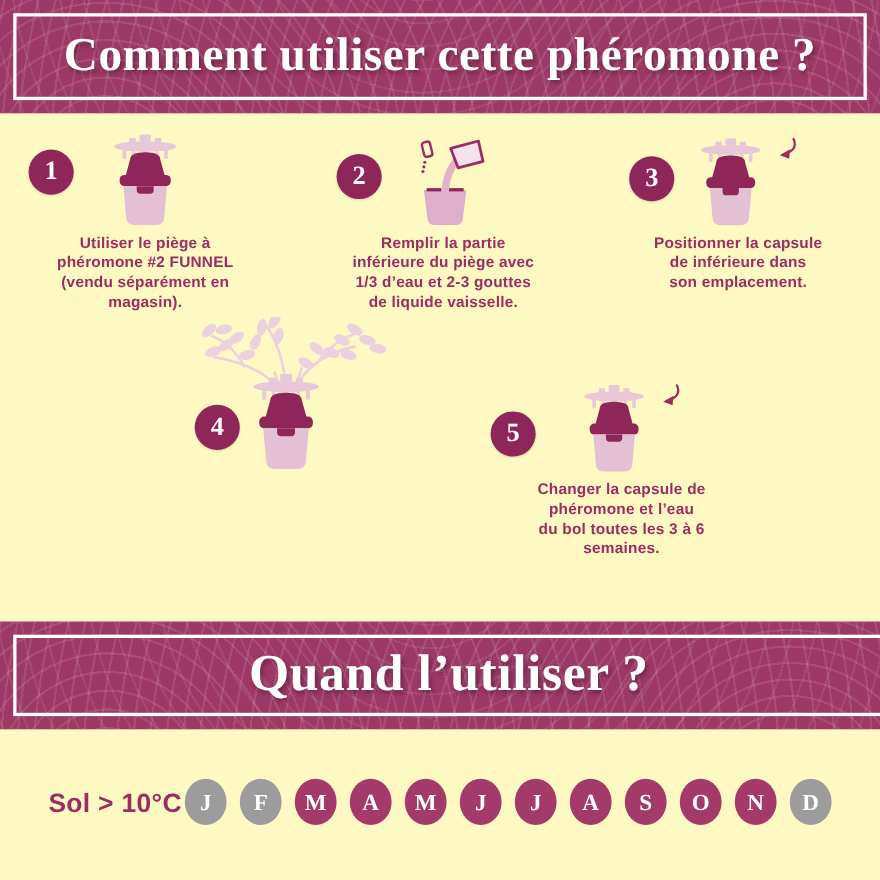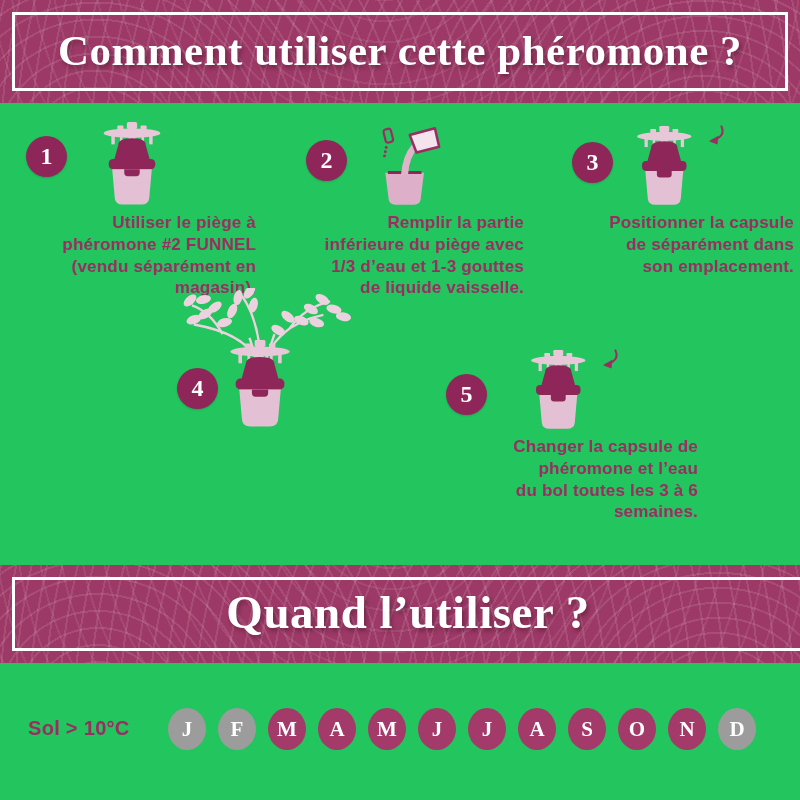--- a/index.html
+++ b/index.html
@@ -1,16 +1,16 @@
 <!DOCTYPE html>
 <html><head>
 <meta charset="utf-8">
 <style>
   html,body{margin:0;padding:0;background:#ffffff;}
-  #page{position:relative;width:800px;height:800px;background:#22c55e;overflow:hidden;
+  #page{position:relative;width:800px;height:800px;background:#fef9c3;overflow:hidden;
         font-family:"Liberation Sans",sans-serif;}
 
   
   .banner{position:absolute;left:0;width:800px;background-color:#9d3966;
     background-image:
       repeating-radial-gradient(circle at 12% 150%, rgba(255,255,255,0) 0 15px, rgba(255,255,255,.10) 15px 17px),
       repeating-radial-gradient(circle at 48% -60%, rgba(255,255,255,0) 0 19px, rgba(255,255,255,.08) 19px 21px),
       repeating-radial-gradient(circle at 88% 160%, rgba(255,255,255,0) 0 13px, rgba(255,255,255,.10) 13px 15px);}
   #banner-how{top:0;height:103px;}
   #banner-when{top:565px;height:98px;padding-left:16px;}
@@ -19,39 +19,39 @@
     text-align:center;color:#ffffff;font-family:"Liberation Serif",serif;font-weight:700;
     font-size:43px;letter-spacing:.5px;text-shadow:2px 3px 4px rgba(55,15,35,.45);white-space:nowrap;}
   #banner-when .banner-title{font-size:47px;}
 
   
   .step{position:absolute;text-align:center;}
   .badge{position:absolute;width:41px;height:41px;border-radius:50%;background:#8e265a;
     color:#ffffff;font-family:"Liberation Serif",serif;font-weight:700;font-size:24px;
     line-height:41px;text-align:center;box-shadow:0 1px 2px rgba(0,0,0,.15);}
   .icon-wrap{display:flex;justify-content:center;align-items:flex-end;}
-  .step-text{margin-top:4px;color:#9b2d63;font-weight:700;font-size:17px;line-height:1.28;
-    letter-spacing:.2px;white-space:pre-line;text-align:right;}
+  .step-text{margin-top:4px;color:#9b2d63;font-weight:700;font-size:14px;line-height:1.28;
+    letter-spacing:.2px;white-space:pre-line;}
   #step-1{left:8px;top:128px;width:248px;}
   #step-2{left:282px;top:128px;width:242px;}
   #step-3{left:548px;top:128px;width:246px;}
   #step-4{left:133px;top:288px;width:256px;}
   #step-5{left:432px;top:340px;width:266px;}
   #step-1 .badge{left:18px;top:8px;}
   #step-2 .badge{left:24px;top:12px;}
   #step-3 .badge{left:24px;top:14px;}
   #step-4 .badge{left:44px;top:80px;}
   #step-5 .badge{left:14px;top:34px;}
   #step-1 .icon-wrap,#step-2 .icon-wrap,#step-3 .icon-wrap{height:80px;}
   #step-4 .icon-wrap{height:142px;}
   #step-5 .icon-wrap{height:92px;}
 
   
-  #condition-label{position:absolute;left:28px;top:717px;color:#9b2d63;font-weight:700;
-    font-size:20px;letter-spacing:.3px;}
+  #condition-label{position:absolute;left:44px;top:717px;color:#9b2d63;font-weight:700;
+    font-size:24px;letter-spacing:.3px;}
   #months-row{position:absolute;left:168px;top:708px;display:flex;gap:12px;}
   .month{width:38px;height:42px;border-radius:50%;color:#ffffff;
     font-family:"Liberation Serif",serif;font-weight:700;font-size:21px;
     display:flex;align-items:center;justify-content:center;}
   .month.active{background:#a33a69;}
   .month.inactive{background:#9c9c9c;}
 
   svg{display:block;}
 </style>
 </head>
@@ -151,34 +151,34 @@
 
   <div class="step" id="step-2">
     <span class="badge">2</span>
     <div class="icon-wrap">
       <svg width="88" height="84" viewBox="0 0 100 100">
           <use href="#sym-pour"></use>
         </svg>
     </div>
     <div class="step-text">Remplir la partie
 inférieure du piège avec
-1/3 d’eau et 1-3 gouttes
+1/3 d’eau et 2-3 gouttes
 de liquide vaisselle.</div>
   </div>
 
   <div class="step" id="step-3">
     <span class="badge">3</span>
     <div class="icon-wrap">
       <svg width="124" height="84" viewBox="0 0 130 100">
         <use href="#sym-trap" x="8" y="2" width="98" height="98"></use>
         <use href="#sym-arrow" x="92" y="0" width="38" height="28"></use>
       </svg>
     </div>
     <div class="step-text">Positionner la capsule
-de séparément dans
+de inférieure dans
 son emplacement.</div>
   </div>
 
   <div class="step" id="step-4">
     <span class="badge">4</span>
     <div class="icon-wrap">
       <svg width="206" height="142" viewBox="0 0 210 148">
         <use href="#sym-branch" x="5" y="0" width="200" height="90"></use>
         <use href="#sym-trap" x="56" y="54" width="96" height="94"></use>
       </svg>

